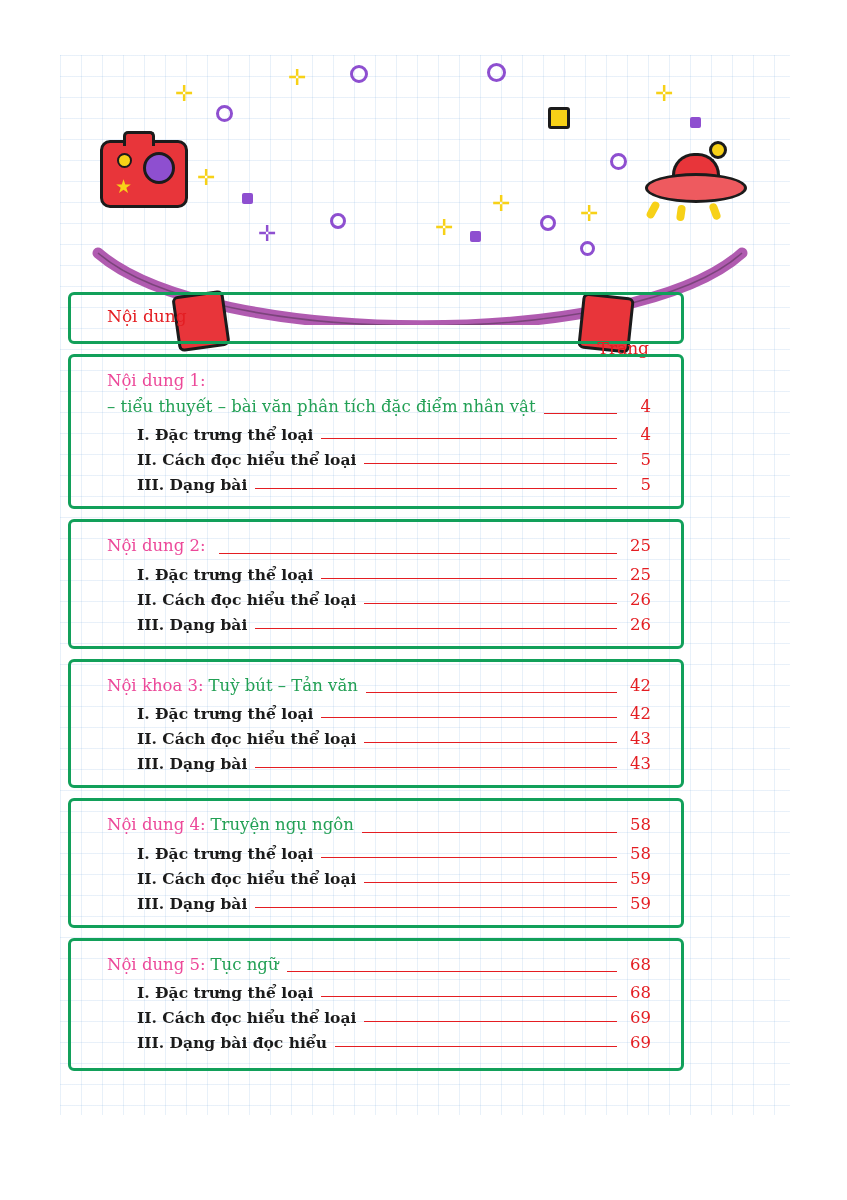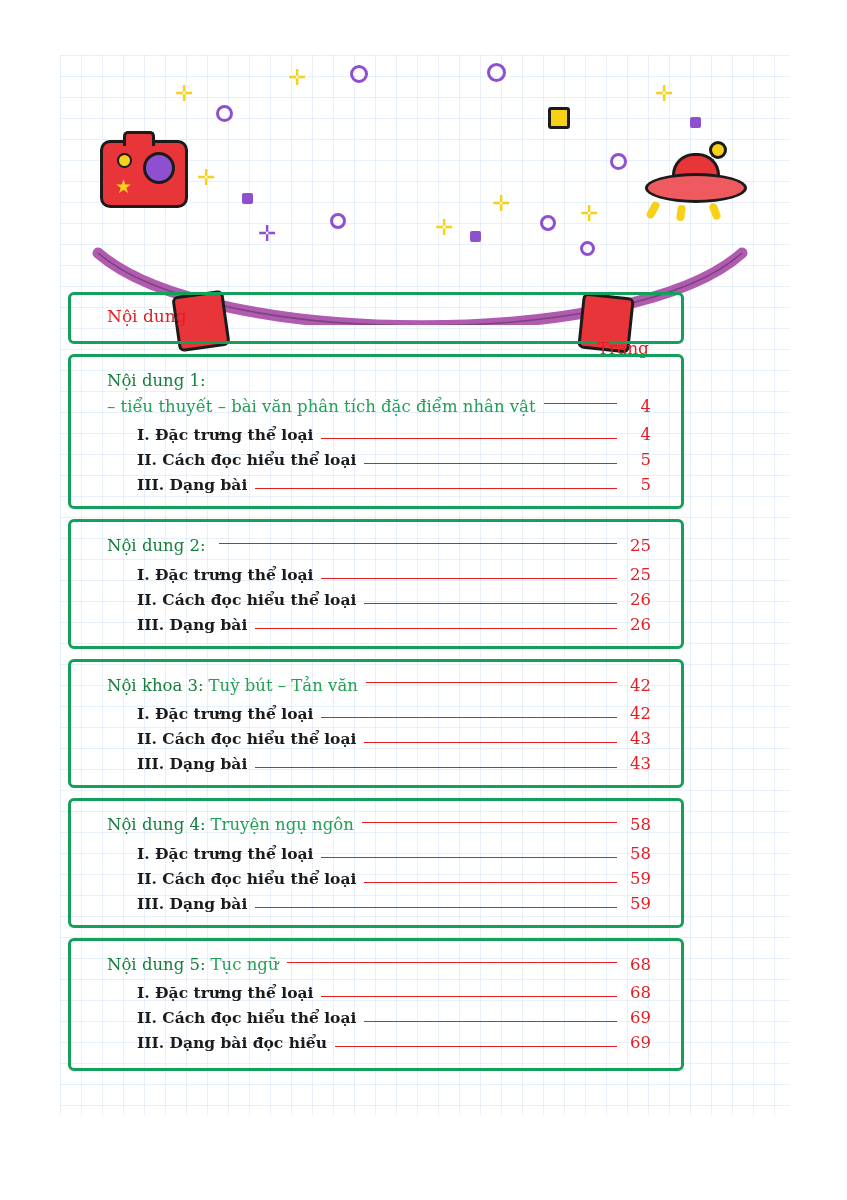--- a/index.html
+++ b/index.html
@@ -222,31 +222,31 @@
   }
   .blk-title {
     font-family: "DejaVu Serif", serif;
     font-size: 16.5px;
     line-height: 1.55;
     color: #22a055;
     display: flex;
     align-items: flex-end;
   }
   .blk-title .lbl {
-    color: #15803d;
+    color: #ec4899;
     white-space: nowrap;
     margin-right: 5px;
   }
   .blk-title .txt { color: #22a055; white-space: nowrap; }
   .blk-title .txt2 { color: #22a055; }
 
   .title-wrap { width: 100%; }
   .title-line2 {
     display: flex;
-    align-items: center;
+    align-items: flex-end;
     width: 100%;
     color: #22a055;
     font-family: "DejaVu Serif", serif;
     font-size: 16.5px;
   }
   .leader {
     flex: 1 1 auto;
     border-bottom: 1.6px solid #e41d22;
     margin: 0 8px 5px 8px;
     min-width: 14px;

